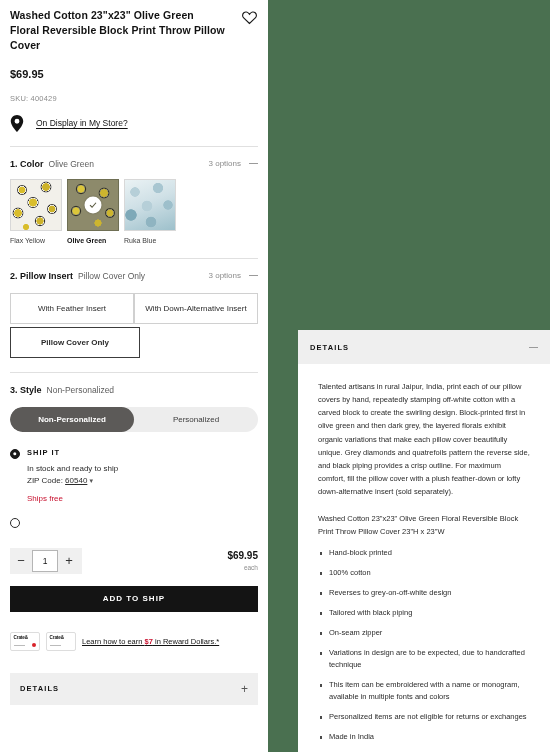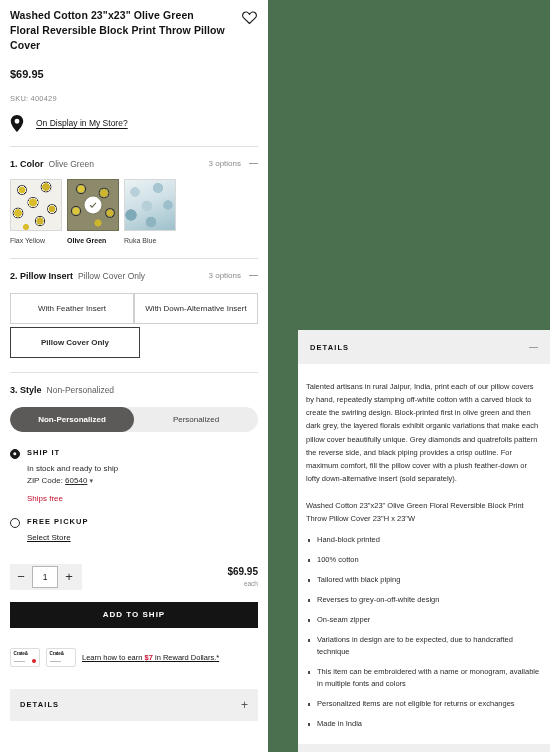--- a/index.html
+++ b/index.html
@@ -210,21 +210,21 @@
   
   .right-panel {
     position: absolute; left: 298px; top: 330px;
     width: 252px; height: 422px; background: #fff; overflow: hidden;
   }
   .acc-bar {
     height: 34px; background: #efefef;
     display: flex; align-items: center; justify-content: space-between;
     padding: 0 12px;
   }
-  .rp-body { padding: 0 8px; }
+  .rp-body { padding: 0 20px; }
   .desc {
     font-size: 7.5px; color: #2b2b2b; line-height: 1.75; margin-top: 16px;
   }
   .sub-title { font-size: 7.5px; color: #2b2b2b; line-height: 1.75; margin-top: 14px; }
   .feat-list { list-style: none; margin-top: 9px; }
   .feat-list li {
     font-size: 7.5px; color: #2b2b2b; line-height: 1.6;
     position: relative; padding-left: 11px; margin-bottom: 8px;
   }
   .feat-list li::before {
@@ -347,24 +347,20 @@
               <span>ZIP Code:</span>
               <span class="zip-link">60540</span>
               <span class="caret">▾</span>
             </div>
             <div class="ships-free">Ships free</div>
           </div>
         </div>
 
         <div class="dl-row" style="margin-top:14px;">
           <span class="radio"></span>
-          <div>
-            <div class="dl-title">FREE PICKUP</div>
-            <a class="dl-link">Select Store</a>
-          </div>
         </div>
       </div>
 
       <div class="qty-row">
         <div class="stepper">
           <div class="step-btn">−</div>
           <div class="qty-box">1</div>
           <div class="step-btn">+</div>
         </div>
         <div class="qty-price">
@@ -405,22 +401,22 @@
       <span class="acc-title">DETAILS</span>
       <span class="minus-mark"></span>
     </div>
 
     <div class="rp-body">
       <div class="desc">Talented artisans in rural Jaipur, India, print each of our pillow covers by hand, repeatedly stamping off-white cotton with a carved block to create the swirling design. Block-printed first in olive green and then dark grey, the layered florals exhibit organic variations that make each pillow cover beautifully unique. Grey diamonds and quatrefoils pattern the reverse side, and black piping provides a crisp outline. For maximum comfort, fill the pillow cover with a plush feather-down or lofty down-alternative insert (sold separately).</div>
       <div class="sub-title">Washed Cotton 23"x23" Olive Green Floral Reversible Block Print Throw Pillow Cover  23"H x 23"W</div>
       <ul class="feat-list">
         <li>Hand-block printed</li>
         <li>100% cotton</li>
+        <li>Reverses to grey-on-off-white design</li>
         <li>Tailored with black piping</li>
-        <li>Reverses to grey-on-off-white design</li>
         <li>On-seam zipper</li>
         <li>Variations in design are to be expected, due to handcrafted technique</li>
         <li>This item can be embroidered with a name or monogram, available in multiple fonts and colors</li>
         <li>Personalized items are not eligible for returns or exchanges</li>
         <li>Made in India</li>
       </ul>
     </div>
 
     <div class="acc-bar" style="margin-top:14px;">
       

